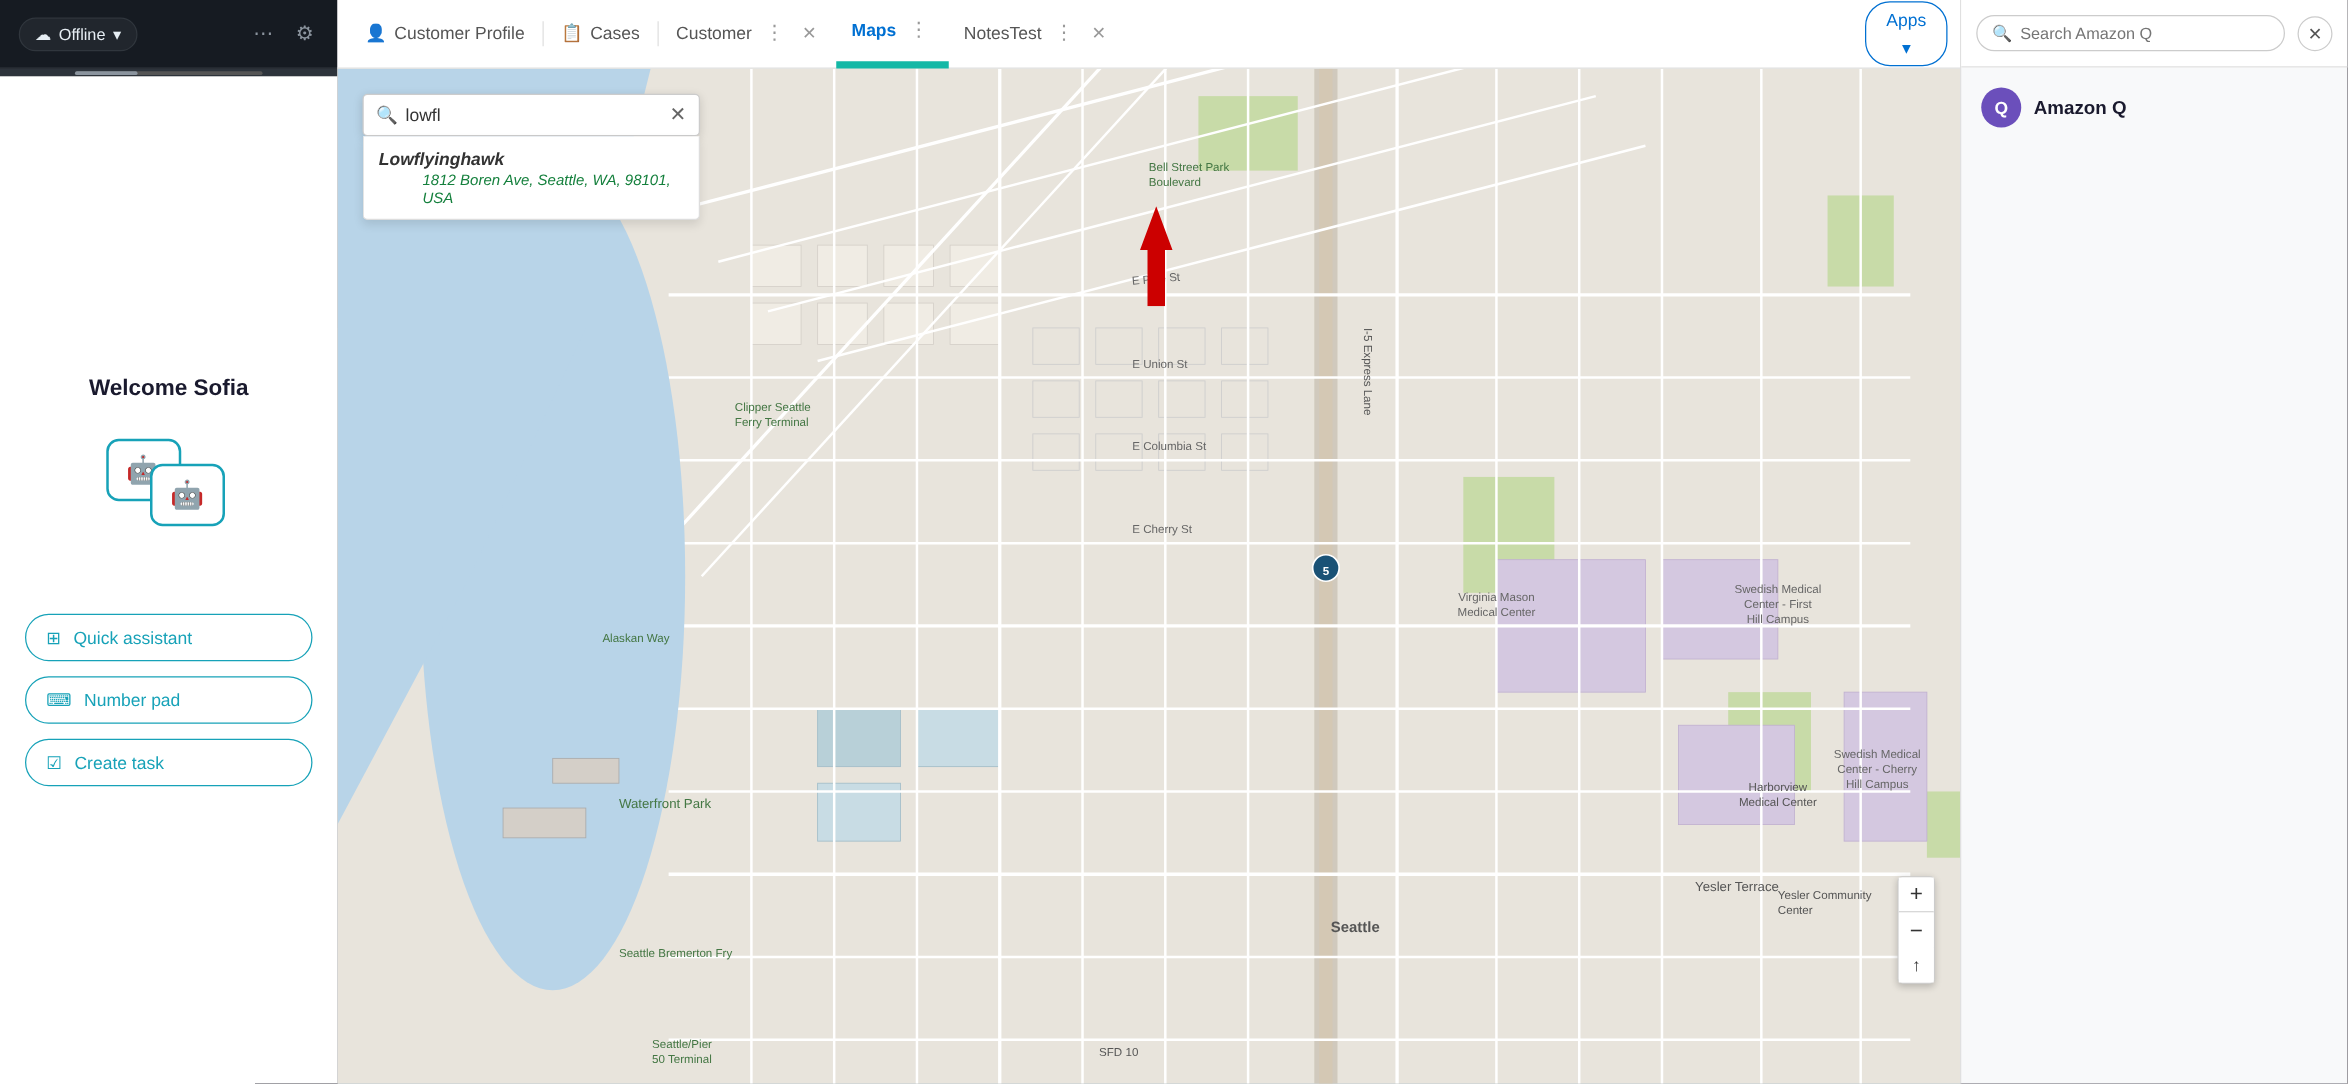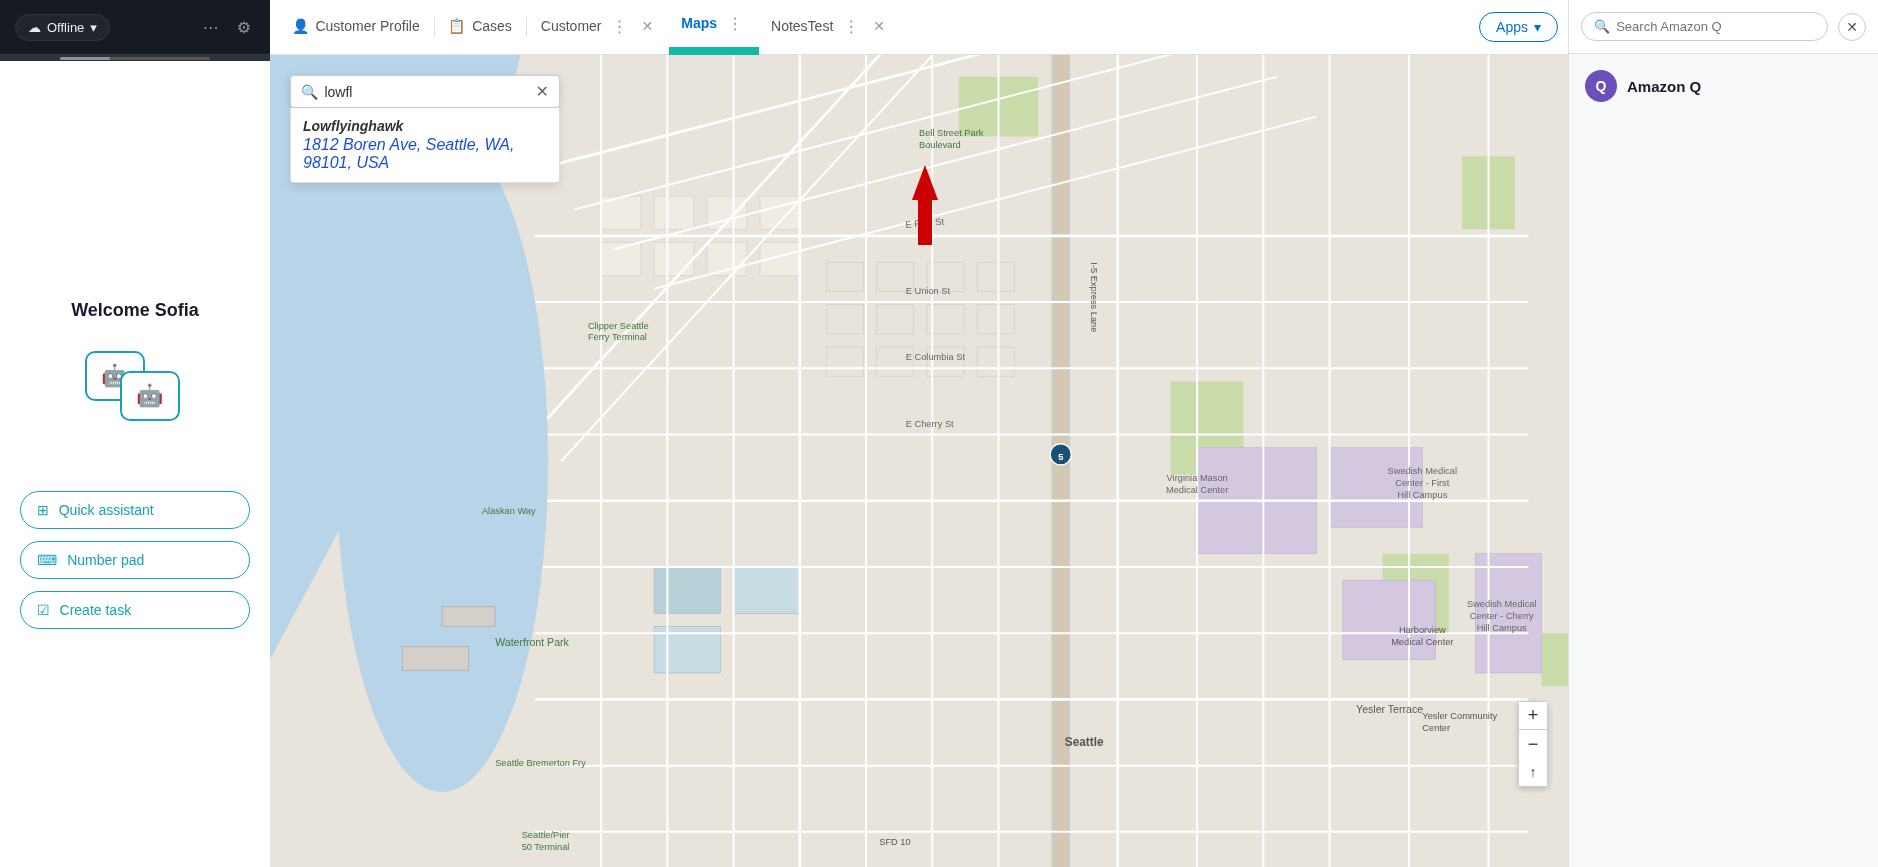--- a/index.html
+++ b/index.html
@@ -139,21 +139,21 @@
       padding: 8px 12px;
       cursor: pointer;
       font-size: 14px;
       color: #555;
       border-bottom: 2px solid transparent;
       white-space: nowrap;
       height: 55px;
     }
     .tab.active {
       color: #0070d2;
-      border-bottom: 8px solid #14b8a6;
+      border-bottom: 6px solid #14b8a6;
       font-weight: 600;
     }
     .tab-icon { font-size: 14px; color: #888; }
     .tab-close {
       background: none;
       border: none;
       color: #999;
       cursor: pointer;
       font-size: 14px;
       padding: 2px 4px;
@@ -174,20 +174,21 @@
       border-radius: 20px;
       background: white;
       color: #0070d2;
       padding: 6px 16px;
       display: flex;
       align-items: center;
       gap: 6px;
       cursor: pointer;
       font-size: 14px;
       font-weight: 500;
+      flex-direction: column;
     }
 
     
     .map-container {
       flex: 1;
       position: relative;
       overflow: hidden;
       background: #e8e0d8;
     }
     .map-svg {
@@ -237,22 +238,23 @@
       padding: 10px 12px;
       font-style: italic;
     }
     .search-result-title {
       font-weight: 600;
       font-size: 14px;
       color: #333;
       margin-bottom: 2px;
     }
     .search-result-addr {
-      font-size: 16px;
-      color: #1d4ed8;
+      font-size: 12px;
+      color: #15803d;
+      margin-left: 35px;
     }
 
     
     .map-zoom-controls {
       position: absolute;
       bottom: 80px;
       right: 20px;
       background: white;
       border: 1px solid #ccc;
       border-radius: 4px;

